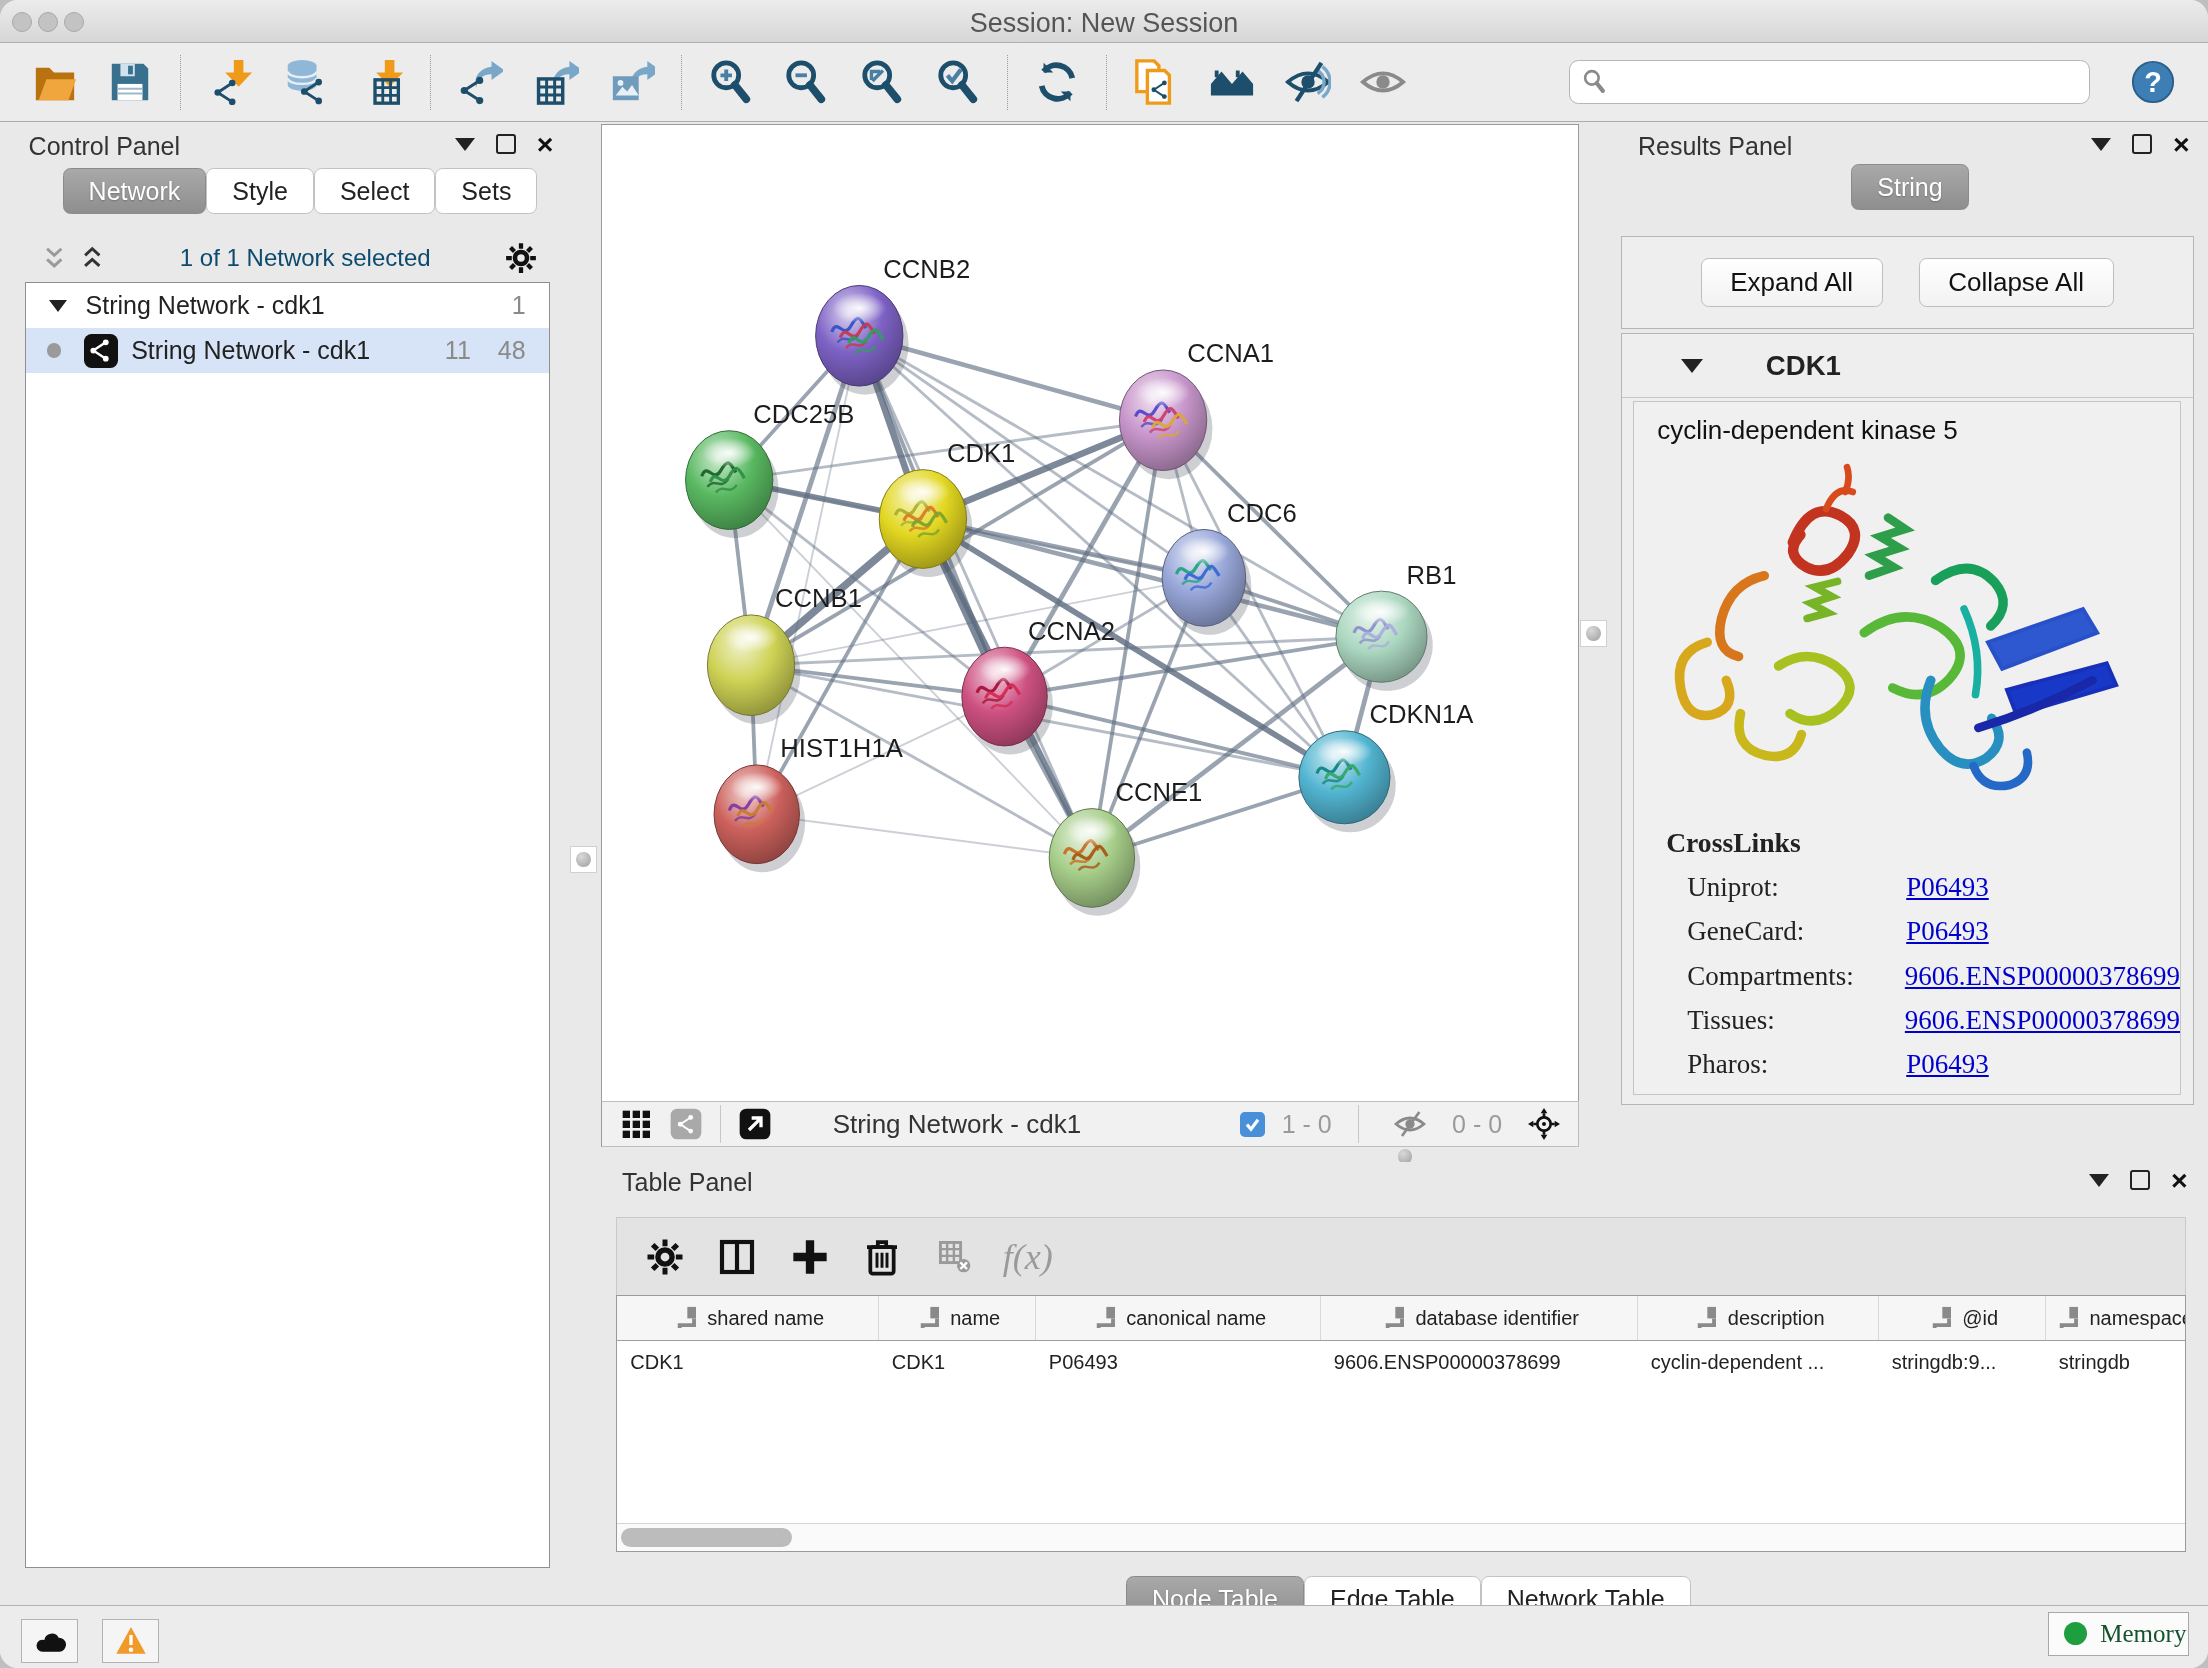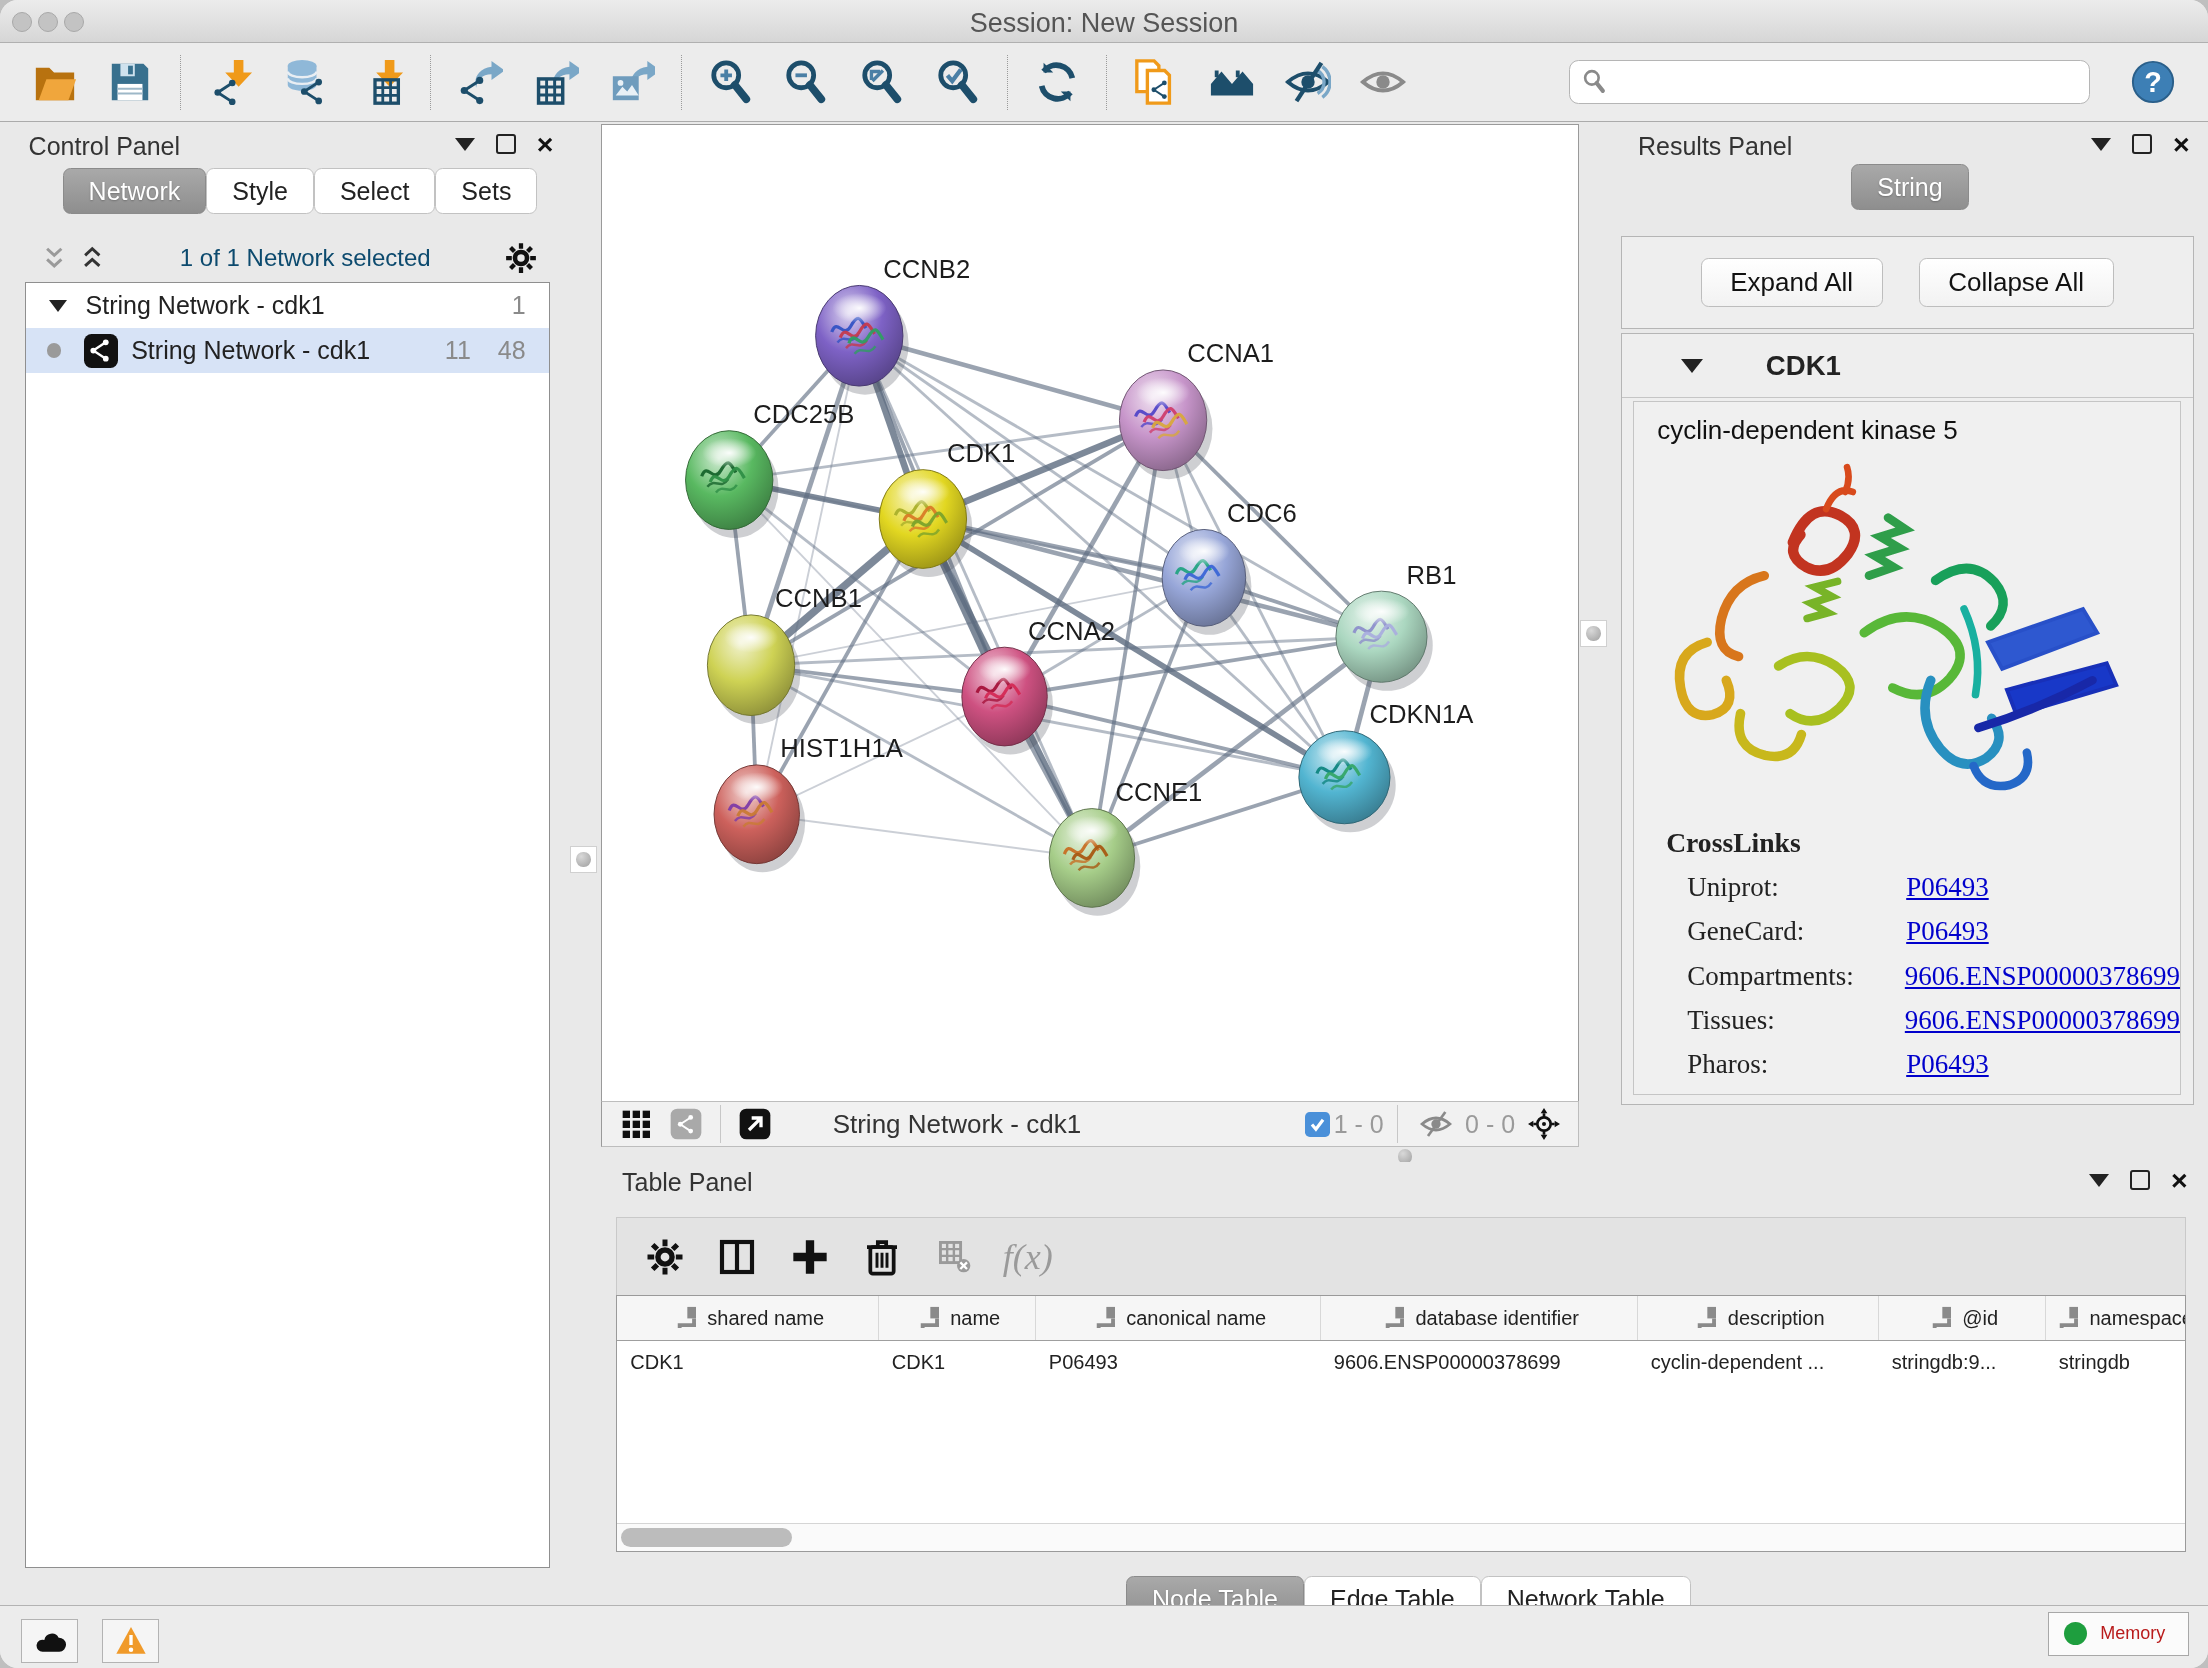--- a/index.html
+++ b/index.html
@@ -51,21 +51,21 @@
   #canvas{position:absolute;left:601px;top:124px;width:978px;height:978px;background:#fff;
     border:1px solid #9a9a9a;box-sizing:border-box;}
   #net-svg{width:100%;height:100%;}
   #netbar{position:absolute;left:601px;top:1101px;width:978px;height:46px;background:#f1f1f1;
     border:1px solid #bdbdbd;border-left:1px solid #9a9a9a;box-sizing:border-box;
     display:flex;align-items:center;padding:0 9.5px;}
   #netbar .nbtn{width:38px;height:38px;margin:0 5.7px;display:inline-flex;align-items:center;justify-content:center;flex:none;}
   #netbar .nbtn svg{width:32px;height:32px;}
   .nbsep{width:0;height:38px;border-left:1px solid #c7c7c7;margin:0 9.5px;}
   #net-title{font-size:26px;color:#333;margin-left:53px;}
-  #nb-right{margin-left:auto;display:flex;align-items:center;gap:4px;}
+  #nb-right{margin-left:auto;display:flex;align-items:center;gap:17px;}
   #nb-check{width:25px;height:25px;background:#4a90d9;border-radius:4.8px;display:inline-flex;
     align-items:center;justify-content:center;}
   .nb-cnt{font-size:25px;color:#9a9a9a;}
   
   .handle{position:absolute;width:25px;height:25px;background:#fff;border:1px solid #d0d0d0;
     display:flex;align-items:center;justify-content:center;}
   .handle i{display:block;width:14.3px;height:14.3px;border-radius:50%;
     background:radial-gradient(circle at 35% 30%,#d9d9d9,#9e9e9e);}
   
   #results-panel{position:absolute;left:1617px;top:126px;width:586px;height:1027px;background:#e9e9e9;}
@@ -106,21 +106,21 @@
   #tp-tabs{position:absolute;left:525px;top:398px;margin-top:16px;}
   
   #statusbar{position:absolute;left:0;top:1605px;width:2208px;height:63px;background:#ececec;
     border-top:1px solid #b3b3b3;}
   .sb-box{position:absolute;top:13.3px;width:55px;height:42px;background:#f5f5f5;border:1px solid #b3b3b3;
     display:flex;align-items:center;justify-content:center;}
   .sb-box svg{width:32px;height:32px;}
   #memory-btn{position:absolute;right:19px;top:5.7px;width:141px;height:44px;background:#fbfbfb;
     border:1px solid #a8a8a8;display:flex;align-items:center;gap:13.3px;padding-left:15px;box-sizing:border-box;}
   #memory-dot{width:23px;height:23px;border-radius:50%;background:#1e9e3e;}
-  #memory-btn span{font-size:18px;color:#b91c1c;}
+  #memory-btn span{font-size:25px;color:#14532d;font-family:Liberation Serif, serif;}
   .chev{width:28.5px;height:28.5px;}
 </style>
 </head>
 <body>
 
 <svg width="0" height="0" style="position:absolute">
   <defs>
     <g id="g-share">
         <circle cx="9" cy="24" r="6" fill="currentColor"></circle>
         <circle cx="35" cy="7" r="6" fill="currentColor"></circle>

